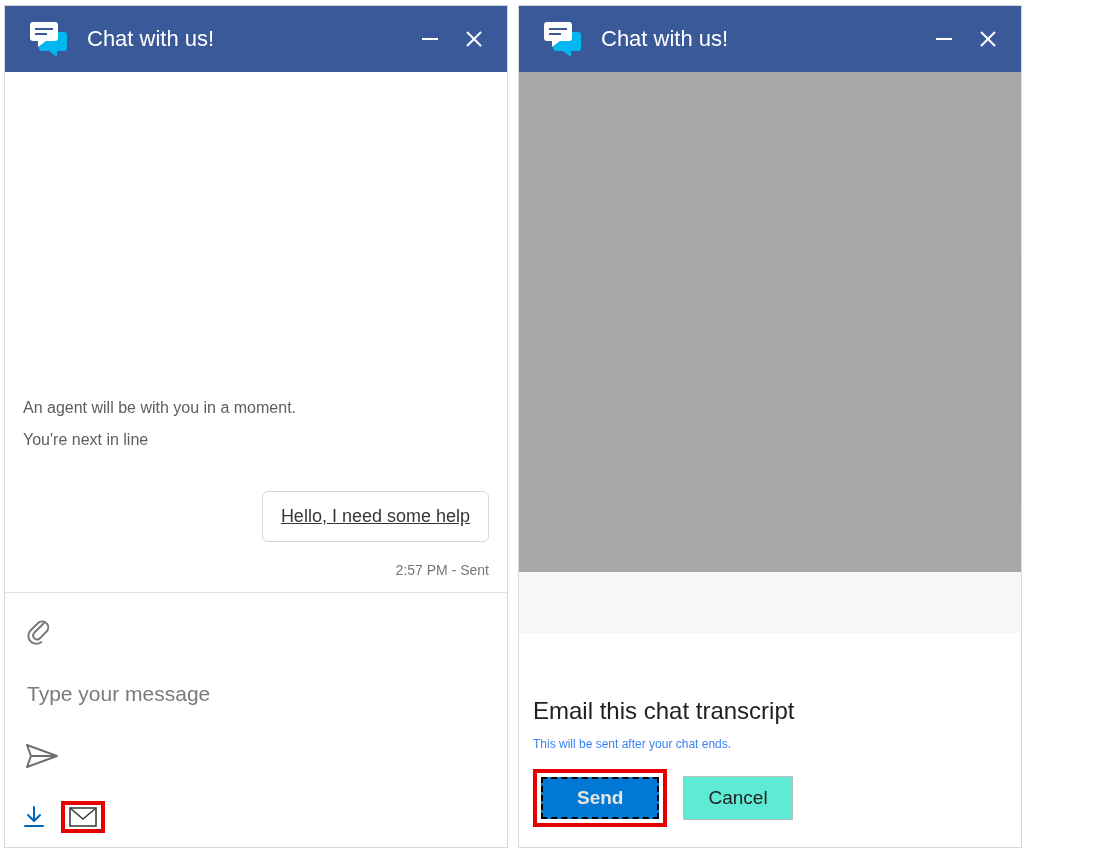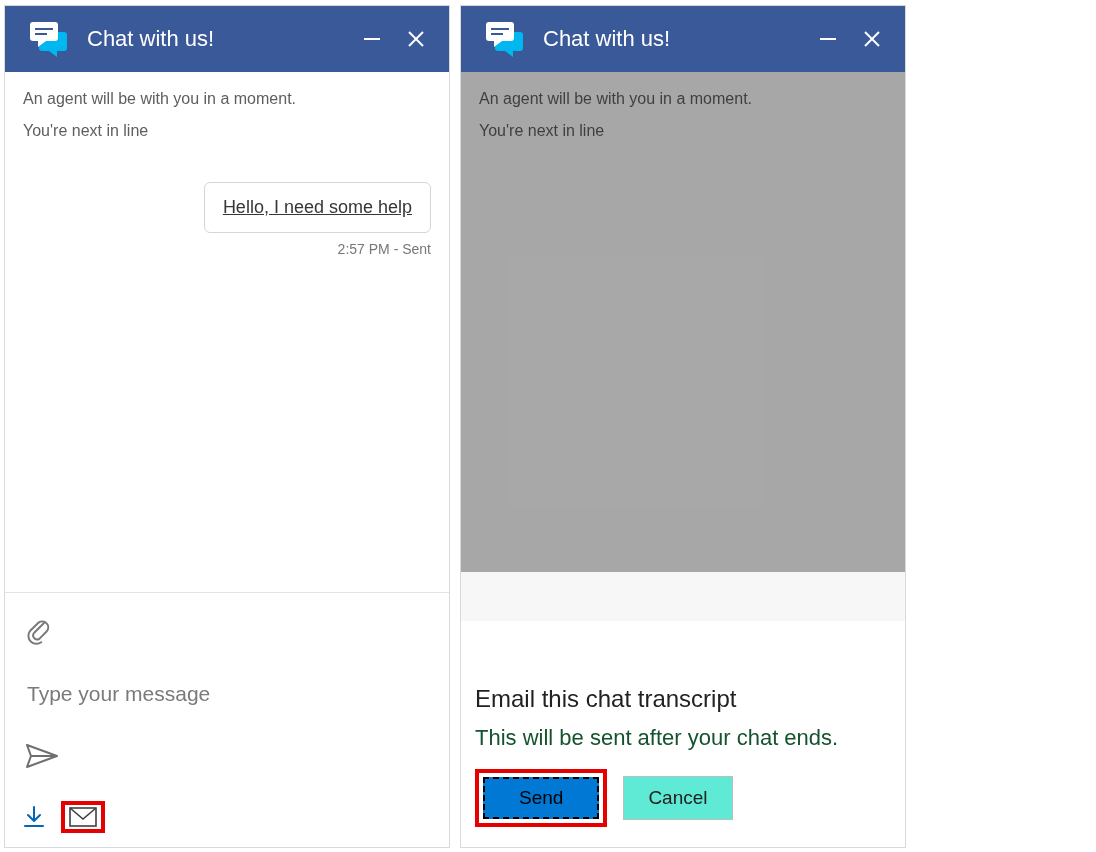--- a/index.html
+++ b/index.html
@@ -11,21 +11,21 @@
     height: 852px;
     overflow: hidden;
     padding-top: 5px;
   }
   .wrap {
     display: flex;
     gap: 10px;
     padding: 0 4px;
   }
   .widget {
-    width: 446px;
+    width: 504px;
     height: 843px;
     border: 1px solid #d9d9d9;
     display: flex;
     flex-direction: column;
     position: relative;
     background: #fff;
   }
   .header {
     background: #3a5999;
     color: #fff;
@@ -52,20 +52,21 @@
     display: flex;
     align-items: center;
     justify-content: center;
     cursor: pointer;
   }
   .messages {
     flex: 1;
     padding: 18px 18px 10px 18px;
     display: flex;
     flex-direction: column;
+    justify-content: flex-end;
     color: #605e5c;
     font-size: 16px;
   }
   .sysmsg {
     margin-bottom: 14px;
   }
   .bubble-wrap {
     display: flex;
     justify-content: flex-end;
     margin-top: 28px;
@@ -76,21 +77,21 @@
     padding: 14px 18px;
     font-size: 18px;
     color: #363636;
     background: #fff;
     text-decoration: underline;
   }
   .timestamp {
     text-align: right;
     font-size: 14px;
     color: #767676;
-    margin-top: 8px;
+    margin-top: 20px;
     margin-bottom: 4px;
   }
   .input-area {
     border-top: 1px solid #e3e3e3;
     padding: 24px 20px 22px 20px;
     display: flex;
     align-items: flex-start;
     gap: 36px;
     flex-direction: column;
   }
@@ -134,22 +135,22 @@
     background: #fff;
     padding: 20px 14px 20px 14px;
   }
   .panel-title {
     font-size: 24px;
     color: #222;
     margin-bottom: 12px;
     margin-top: 44px;
   }
   .panel-sub {
-    font-size: 22px;
-    color: #14532d;
+    font-size: 12px;
+    color: #3b82f6;
     margin-bottom: 18px;
   }
   .email-box-wrap {
     border: 4px solid #e60000;
     padding: 6px;
     margin-bottom: 26px;
   }
   .email-box {
     border: 1px solid #707070;
     width: 100%;
@@ -162,25 +163,26 @@
     display: flex;
     align-items: center;
     gap: 16px;
   }
   .send-wrap {
     border: 4px solid #e60000;
     padding: 4px;
   }
   .send-btn {
     background: #0078d4;
-    color: #000000;
+    color: #e5e5e5;
     border: 2px dashed #000;
     font-size: 19px;
     padding: 8px 34px;
     cursor: pointer;
+    font-weight: bold;
   }
   .cancel-btn {
     background: #5eead4;
     color: #222;
     border: 1px solid #bdbdbd;
     font-size: 19px;
     padding: 10px 24px;
     cursor: pointer;
   }
 </style>

